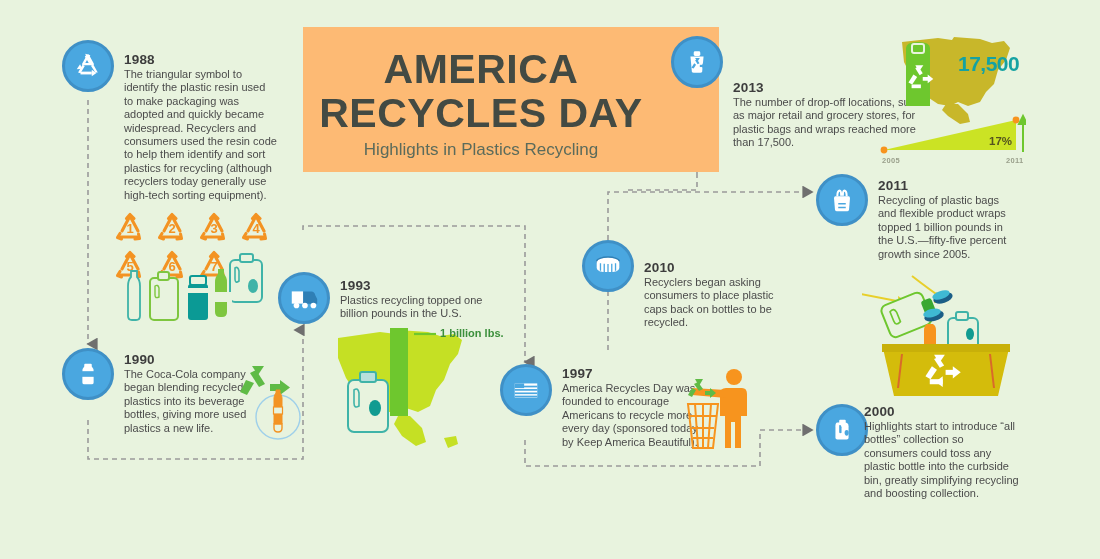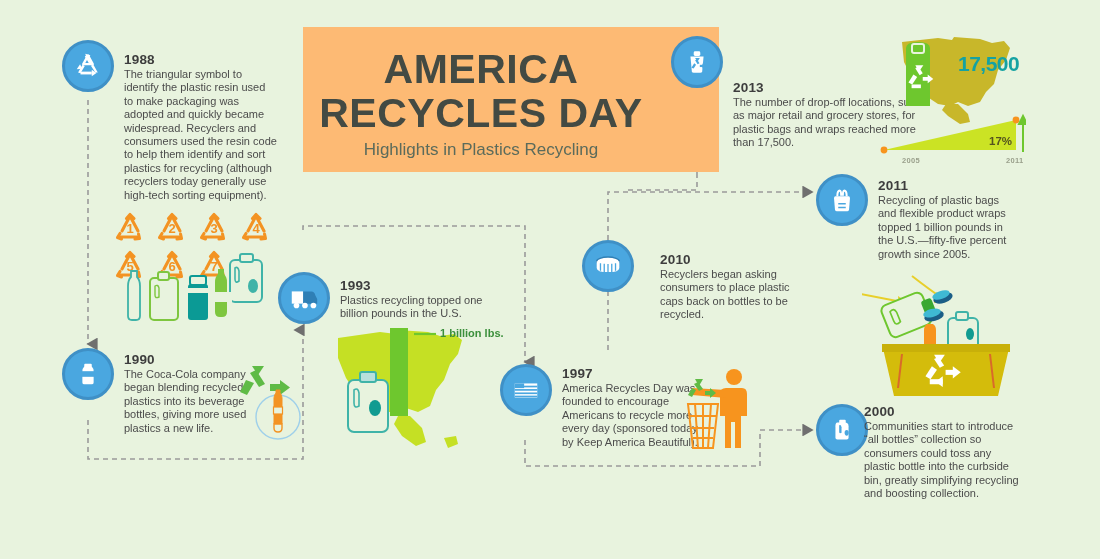--- a/index.html
+++ b/index.html
@@ -376,35 +376,35 @@
     <div class="badge">
       <svg width="30" height="30" viewBox="0 0 32 32">
         <path d="M11 8 l8 0 q4 0 4 4 l0 12 q0 2 -2 2 l-10 0 q-2 0 -2 -2 l0 -12 q0 -4 2 -4 z" fill="#ffffff"></path>
         <rect x="13" y="5" width="7" height="4" rx="1" fill="#ffffff"></rect>
         <path d="M13 11 q2 -1 2.5 2 l0 6 q-2.5 1.5 -2.5 -1.5 z" fill="#4aa7e0"></path>
         <ellipse cx="21" cy="19" rx="2.2" ry="3" fill="#4aa7e0"></ellipse>
       </svg>
     </div>
     <div class="etext" style="left:48px;top:0px;width:156px;">
       <div class="eyear">2000</div>
-      <div class="ebody">Communities start to introduce “all bottles” collection so consumers could toss any plastic bottle into the curbside bin, greatly simplifying recycling and boosting collection.</div>
+      <div class="ebody">Highlights start to introduce “all bottles” collection so consumers could toss any plastic bottle into the curbside bin, greatly simplifying recycling and boosting collection.</div>
     </div>
   </div>
 
   <div class="event" style="left:582px;top:240px;">
     <div class="badge">
       <svg width="32" height="28" viewBox="0 0 34 28">
         <ellipse cx="17" cy="9" rx="12" ry="4.5" fill="#ffffff" stroke="#2f7fb5" stroke-width="1.5"></ellipse>
         <path d="M5 9 l0 7 q0 4.5 12 4.5 q12 0 12 -4.5 l0 -7" fill="#ffffff"></path>
         <g stroke="#4aa7e0" stroke-width="1.4">
           <path d="M9 11 L9 19 M13 11.5 L13 20.5 M17 12 L17 21 M21 11.5 L21 20.5 M25 11 L25 19"></path>
         </g>
       </svg>
     </div>
-    <div class="etext" style="left:62px;top:12px;width:140px;margin-left:16px;">
+    <div class="etext" style="left:62px;top:20px;width:140px;">
       <div class="eyear">2010</div>
       <div class="ebody">Recyclers began asking consumers to place plastic caps back on bottles to be recycled.</div>
     </div>
   </div>
 
   <div class="event" style="left:816px;top:174px;">
     <div class="badge">
       <svg width="30" height="30" viewBox="0 0 32 32">
         <path d="M9 12 l14 0 q1.5 0 1.5 2 l-1 12 q-0.3 2 -2 2 l-11 0 q-1.7 0 -2 -2 l-1 -12 q0 -2 1.5 -2 z" fill="#ffffff"></path>
         <path d="M11 12 q0 -6 2.5 -6 q1.6 0 1.6 5.5" fill="none" stroke="#ffffff" stroke-width="2.2"></path>
@@ -465,21 +465,21 @@
   <svg class="abs" style="left:878px;top:112px;" width="148" height="46">
     <polygon points="6,38 138,8 138,38" fill="#cbe324"></polygon>
     <circle cx="6" cy="38" r="3.4" fill="#f7941e"></circle>
     <circle cx="138" cy="8" r="3.4" fill="#f7941e"></circle>
     <g stroke="#6ec72e" stroke-width="2" fill="#6ec72e">
       <line x1="145" y1="40" x2="145" y2="10"></line>
       <path d="M145 4 L149 12 L141 12 Z"></path>
     </g>
   </svg>
   <div class="lbl-55" style="left:989px;top:135px;">17%</div>
-  <div class="lbl-yr" style="left:882px;top:156px;margin-left:20px;">2005</div>
+  <div class="lbl-yr" style="left:882px;top:156px;">2005</div>
   <div class="lbl-yr" style="left:1006px;top:156px;">2011</div>
 
   <svg class="abs" style="left:862px;top:272px;" width="158" height="128">
 
     <g fill="none" stroke="#e8cf2a" stroke-width="2">
       <path d="M-1 22 L40 30"></path>
       <path d="M50 4 q18 14 30 22"></path>
     </g>
     <g fill="#e8cf2a">
       <path d="M36 24 L48 32 L37 35 Z"></path>

